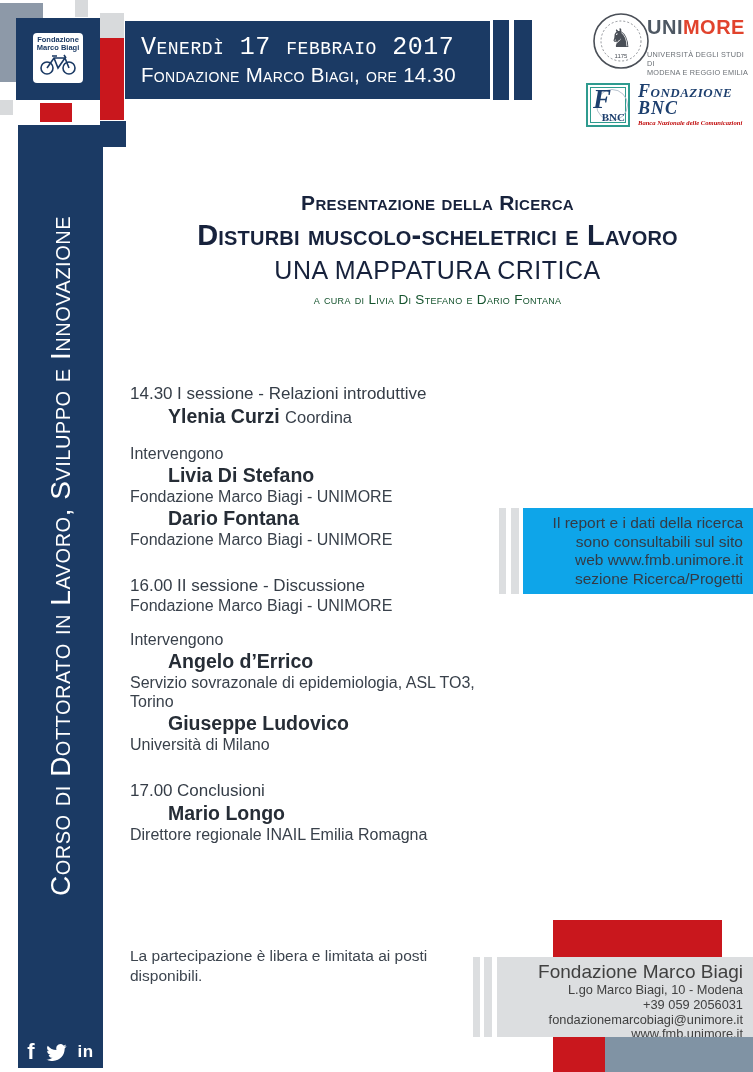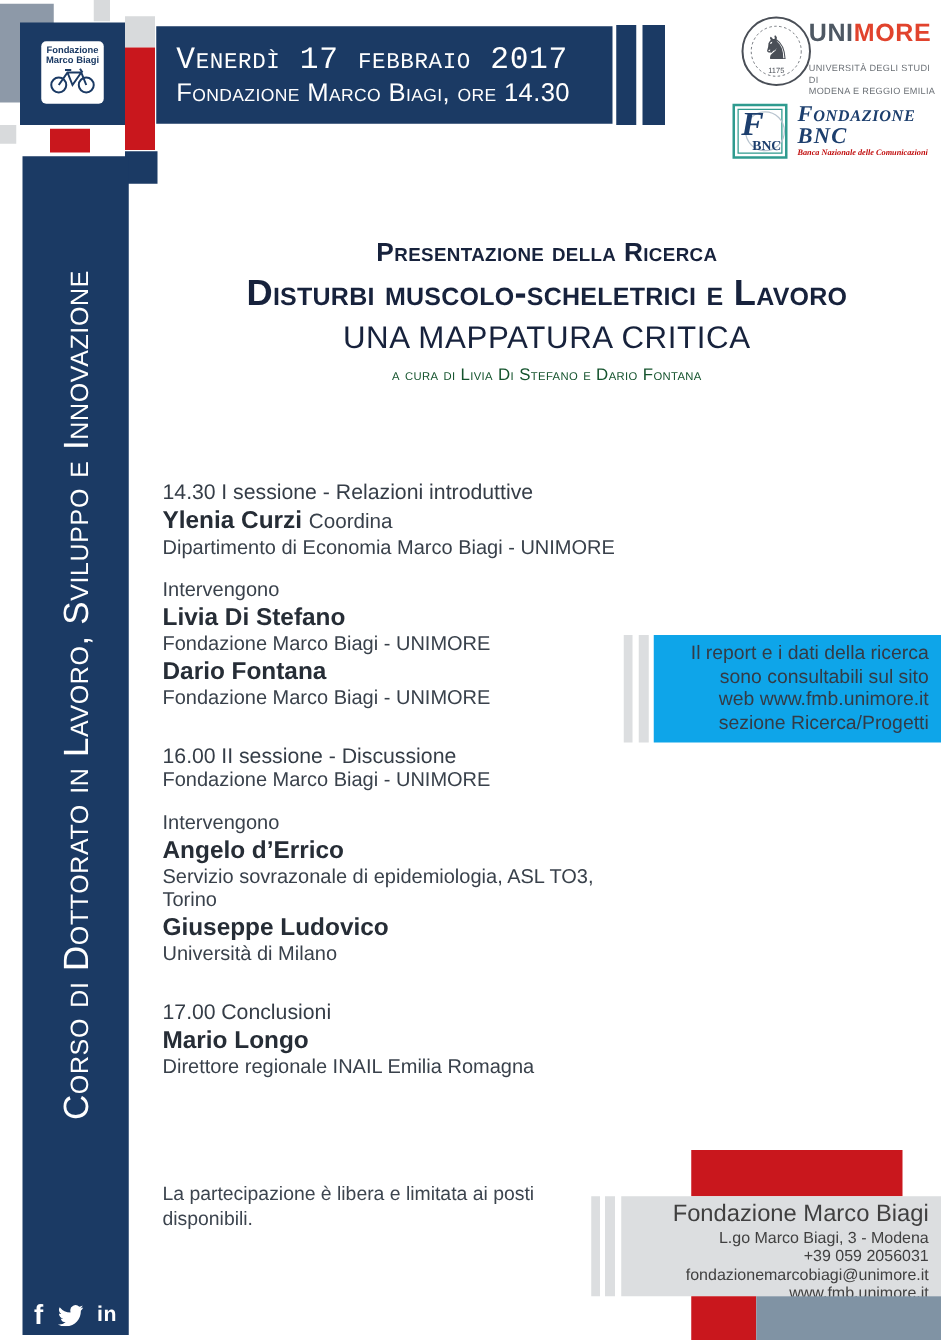--- a/index.html
+++ b/index.html
@@ -64,21 +64,21 @@
   .kicker{font-size:21px;font-variant:small-caps;font-weight:bold;letter-spacing:.3px;line-height:26px;}
   .maintitle{font-size:29px;font-variant:small-caps;font-weight:bold;letter-spacing:.2px;line-height:34px;margin-top:2px;}
   .subtitle{font-size:25px;line-height:32px;margin-top:2px;letter-spacing:.5px;}
   .byline{font-size:13.5px;font-variant:small-caps;letter-spacing:.3px;margin-top:6px;color:#14532d;}
 
   
   .program{left:130px;top:384px;width:390px;}
   .session{margin-bottom:27px;}
   .time-line{font-size:17px;color:#353d47;line-height:20px;}
   .time-line .time{display:inline-block;width:47px;}
-  .pname{font-size:19.5px;font-weight:bold;color:#262d36;line-height:24px;}
+  .pname{font-size:19.5px;font-weight:bold;color:#262d36;line-height:24px;margin-left:38px;}
   .pname .role{font-weight:normal;font-size:16.5px;color:#39414b;}
   .paffil{font-size:16px;color:#39414b;line-height:19px;}
   .intervengono{font-size:16px;color:#39414b;margin-top:15px;line-height:19px;}
 
   
   .infobox{left:523px;top:508px;width:230px;height:86px;background:#0ea5e9;box-sizing:border-box;
            padding:6px 10px;text-align:right;font-size:15.5px;line-height:18.5px;color:#343b46;}
 
   
   .notes{left:130px;top:946px;width:345px;font-size:15.5px;line-height:19.5px;color:#3d454f;}
@@ -172,21 +172,20 @@
   <div class="abs program">
 
     <div class="session">
       <div class="time-line">
         <span class="time">14.30</span><span>I sessione - Relazioni introduttive</span>
       </div>
       <div class="pname">
         <span>Ylenia Curzi</span>
         <span class="role">Coordina</span>
       </div>
-      <div class="paffil">Dipartimento di Economia Marco Biagi - UNIMORE</div>
       <div class="intervengono">Intervengono</div>
       <div class="pname">Livia Di Stefano</div>
       <div class="paffil">Fondazione Marco Biagi - UNIMORE</div>
       <div class="pname">Dario Fontana</div>
       <div class="paffil">Fondazione Marco Biagi - UNIMORE</div>
     </div>
 
     <div class="session">
       <div class="time-line">
         <span class="time">16.00</span><span>II sessione - Discussione</span>
@@ -220,21 +219,21 @@
 
   <div class="abs notes">
     <div class="p1">La partecipazione è libera e limitata ai posti disponibili.</div>
   </div>
 
   <div class="abs red" style="left:553px;top:920px;width:169px;height:37px;"></div>
   <div class="abs lgray" style="left:473px;top:957px;width:7px;height:80px;"></div>
   <div class="abs lgray" style="left:484px;top:957px;width:8px;height:80px;"></div>
   <div class="abs contact">
     <div class="ctitle">Fondazione Marco Biagi</div>
-    <div class="cline">L.go Marco Biagi, 3 - Modena</div>
+    <div class="cline">L.go Marco Biagi, 10 - Modena</div>
     <div class="cline">+39 059 2056031</div>
     <div class="cline">fondazionemarcobiagi@unimore.it</div>
     <div class="cline">www.fmb.unimore.it</div>
   </div>
   <div class="abs red" style="left:553px;top:1037px;width:52px;height:35px;"></div>
   <div class="abs bslate" style="left:605px;top:1037px;width:148px;height:35px;"></div>
 
 </div>
 
 </body></html>

